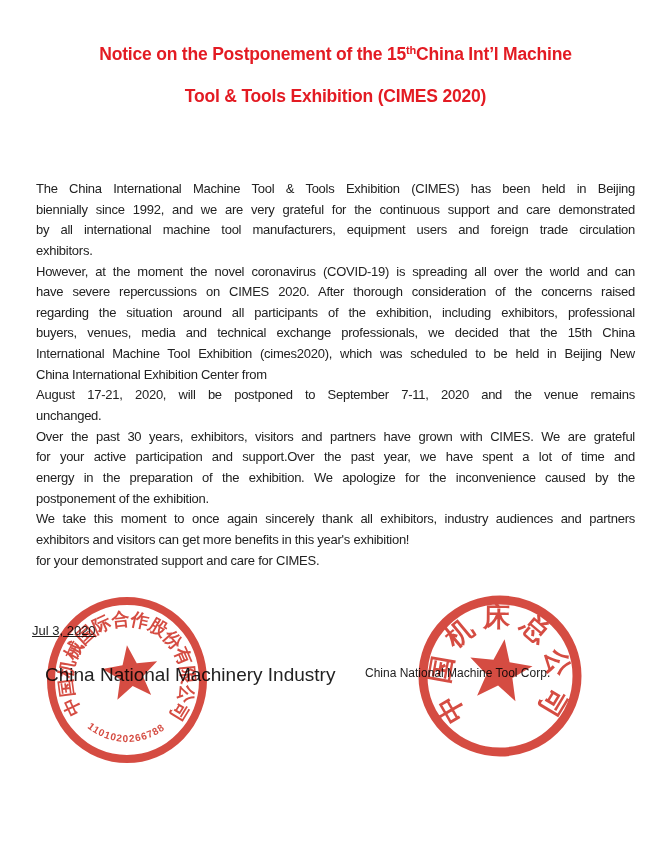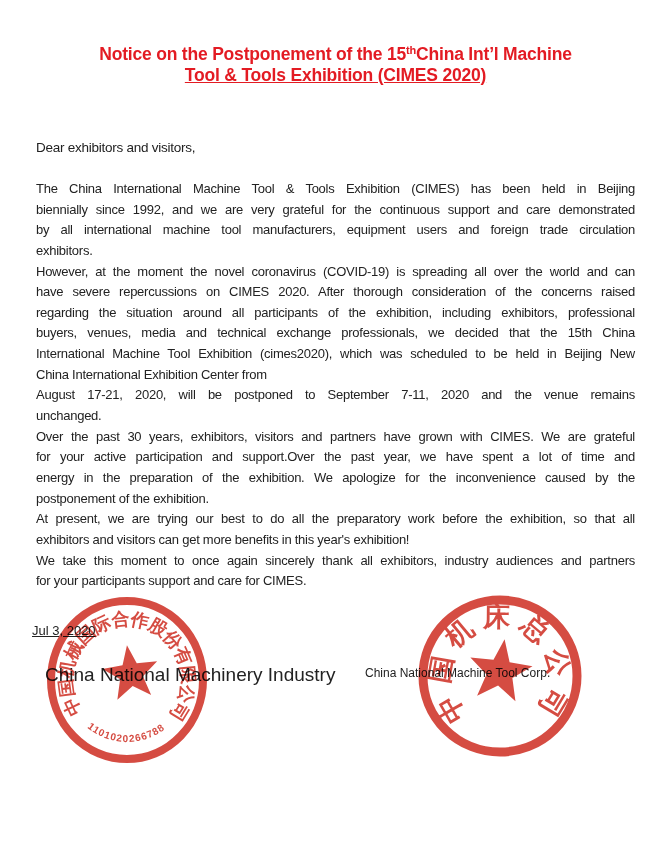--- a/index.html
+++ b/index.html
@@ -5,21 +5,21 @@
   html,body{margin:0;padding:0;background:#fff;}
   .page{
     position:relative;width:671px;height:842px;background:#ffffff;overflow:hidden;
     font-family:"Liberation Sans",sans-serif;color:#222;
   }
   .title{
     position:absolute;top:44px;left:0;right:0;text-align:center;
     color:#e31b23;font-weight:bold;font-size:17.5px;letter-spacing:-0.2px;
   }
   .title .tline{white-space:nowrap;}
-  .title .l2{text-decoration:underline;}
+  .title .l2{margin-top:21px;}
   .sup{font-size:11px;position:relative;top:-6px;}
   .salutation{
     position:absolute;top:140px;left:36px;font-size:13.5px;letter-spacing:-0.25px;
   }
   .bodytext{
     position:absolute;top:179px;left:36px;width:599px;
     font-size:13px;letter-spacing:-0.25px;
   }
   .ln{height:20.65px;line-height:20.65px;white-space:nowrap;}
   .ln.j{text-align:justify;text-align-last:justify;}
@@ -38,43 +38,41 @@
 </head>
 <body>
 
 <div class="page">
 
   <div class="title">
     <div class="tline"><span>Notice on the Postponement of the 15</span><span class="sup">th</span><span>China Int’l Machine</span></div>
     <div class="tline l2">Tool &amp; Tools Exhibition (CIMES 2020)</div>
   </div>
 
-  <div class="salutation">Dear exhibitors and visitors,</div>
 
   <div class="bodytext">
     <div class="ln j">The China International Machine Tool &amp; Tools Exhibition (CIMES) has been held in Beijing</div>
     <div class="ln j">biennially since 1992, and we are very grateful for the continuous support and care demonstrated</div>
     <div class="ln j">by all international machine tool manufacturers, equipment users and foreign trade circulation</div>
     <div class="ln e">exhibitors.</div>
     <div class="ln j">However, at the moment the novel coronavirus (COVID-19) is spreading all over the world and can</div>
     <div class="ln j">have severe repercussions on CIMES 2020. After thorough consideration of the concerns raised</div>
     <div class="ln j">regarding the situation around all participants of the exhibition, including exhibitors, professional</div>
     <div class="ln j">buyers, venues, media and technical exchange professionals, we decided that the 15th China</div>
     <div class="ln j">International Machine Tool Exhibition (cimes2020), which was scheduled to be held in Beijing New</div>
     <div class="ln e">China International Exhibition Center from</div>
     <div class="ln j">August 17-21, 2020, will be postponed to September 7-11, 2020 and the venue remains</div>
     <div class="ln e">unchanged.</div>
     <div class="ln j">Over the past 30 years, exhibitors, visitors and partners have grown with CIMES. We are grateful</div>
     <div class="ln j">for your active participation and support.Over the past year, we have spent a lot of time and</div>
     <div class="ln j">energy in the preparation of the exhibition. We apologize for the inconvenience caused by the</div>
     <div class="ln e">postponement of the exhibition.</div>
-    <div class="ln j">At present, we are trying our best to do all the preparatory work before the exhibition, so that all</div>
+    <div class="ln j">We take this moment to once again sincerely thank all exhibitors, industry audiences and partners</div>
     <div class="ln e">exhibitors and visitors can get more benefits in this year's exhibition!</div>
-    <div class="ln j">We take this moment to once again sincerely thank all exhibitors, industry audiences and partners</div>
-    <div class="ln e">for your participants support and care for CIMES.</div>
+    <div class="ln e">for your demonstrated support and care for CIMES.</div>
   </div>
 
   <div class="date">Jul 3, 2020</div>
 
   <div class="sig-left">
     <div>China National Machinery Industry</div>
   </div>
 
   <div class="sig-right">China National Machine Tool Corp.</div>
 

